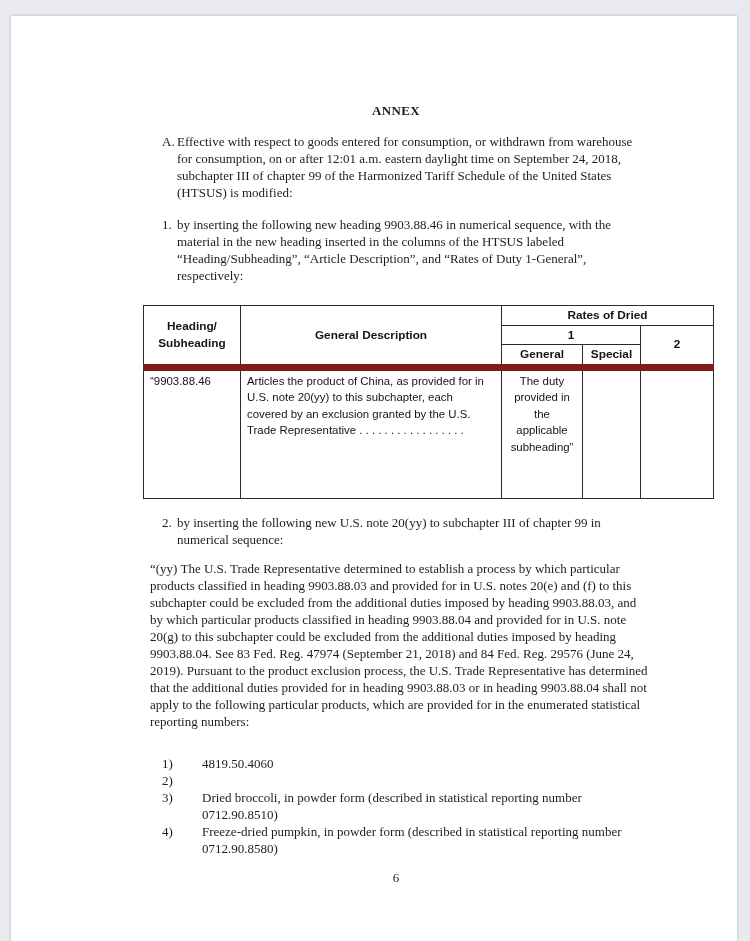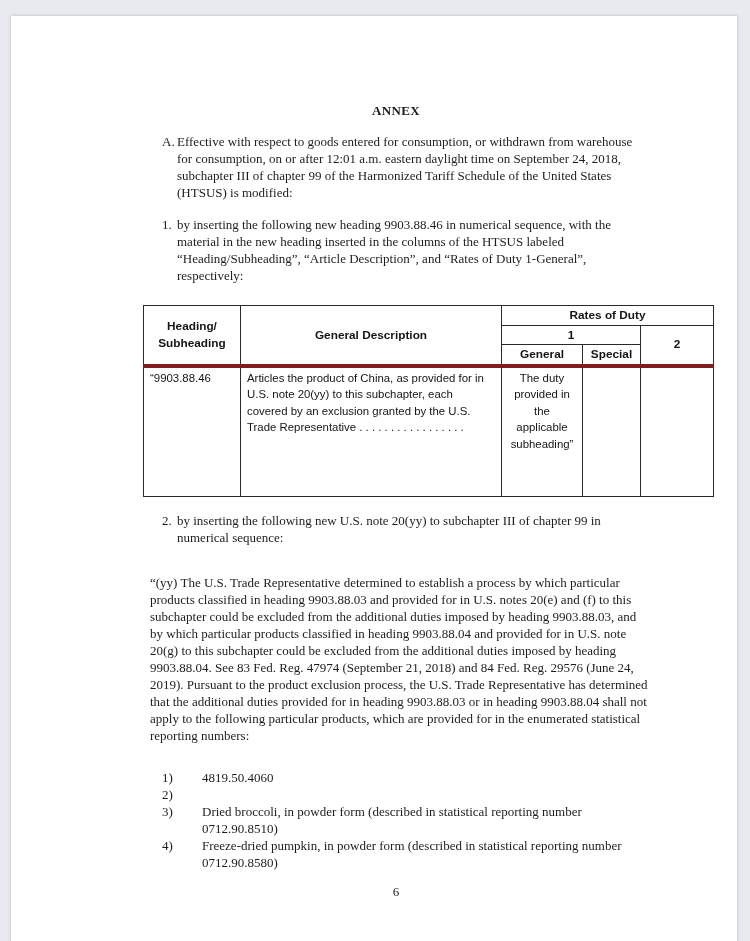--- a/index.html
+++ b/index.html
@@ -29,21 +29,21 @@
     text-align:center;
     font-weight:bold;
     letter-spacing:0.4px;
   }
   .hang { display:flex; align-items:flex-start; }
   .hang .lbl { flex:none; width:27px; padding-left:12px; box-sizing:border-box; }
   .hang .txt { flex:1; }
   .para-a { margin-top:14px; }
   .item-1 { margin-top:15px; }
   .item-2 { margin-top:15px; }
-  .note-yy { margin-top:28px; width:498px; }
+  .note-yy { margin-top:12px; width:498px; }
 
   
   table.htsus {
     border-collapse:collapse;
     table-layout:fixed;
     width:570px;
     margin:21px 0 0 -7px;
     font-family:"Liberation Sans", sans-serif;
     font-size:11.4px;
     color:#141414;
@@ -62,21 +62,21 @@
     text-align:center;
     vertical-align:middle;
     padding:1px 2px;
   }
   td.c-headsub { white-space:pre-line; }
   td.c-rates  { border-bottom:1px solid #8d8d8d; }
   td.c-one    { border-top:1px solid #8d8d8d; border-bottom:1px solid #8d8d8d; }
   td.c-two    { border-top:1px solid #8d8d8d; border-bottom:1px solid #8d8d8d; vertical-align:top; padding-top:2px; }
   td.c-gen, td.c-spec { border-top:1px solid #8d8d8d; border-bottom:1px solid #8d8d8d; }
   td.c-headsub, td.c-artdesc { border-bottom:1px solid #8d8d8d; }
-  tr.body-row td { border-top:4px solid #7f1d1d; }
+  tr.body-row td { border-top:7px solid #7f1d1d; }
   td.cell-heading { padding:3px 4px 0 5px; }
   td.cell-desc    { padding:3px 3px 0 7px; }
   td.cell-general { padding:50px 2px 0 5px; line-height:15.5px;text-align:center; }
 
   
   .exclusion-list { margin-top:25px; }
   .ex-row { display:flex; align-items:flex-start; }
   .ex-row .num { flex:none; width:52px; padding-left:12px; box-sizing:border-box; }
   .ex-row .txt { flex:1; }
 
@@ -106,21 +106,21 @@
           <col style="width:261px">
           <col style="width:81px">
           <col style="width:58px">
           <col style="width:73px">
       </colgroup>
       <tbody>
           <tr style="height:17px">
         <td class="hd c-headsub" rowspan="3">Heading/
 Subheading</td>
         <td class="hd c-artdesc" rowspan="3">General Description</td>
-        <td class="hd c-rates" colspan="3">Rates of Duty</td>
+        <td class="hd c-rates" colspan="3">Rates of Dried</td>
       </tr>
       <tr style="height:17px">
         <td class="hd c-one" colspan="2">1</td>
         <td class="hd c-two" rowspan="2">2</td>
       </tr>
       <tr style="height:19px">
         <td class="hd c-gen">General</td>
         <td class="hd c-spec">Special</td>
       </tr>
       <tr class="body-row" style="height:131px">

